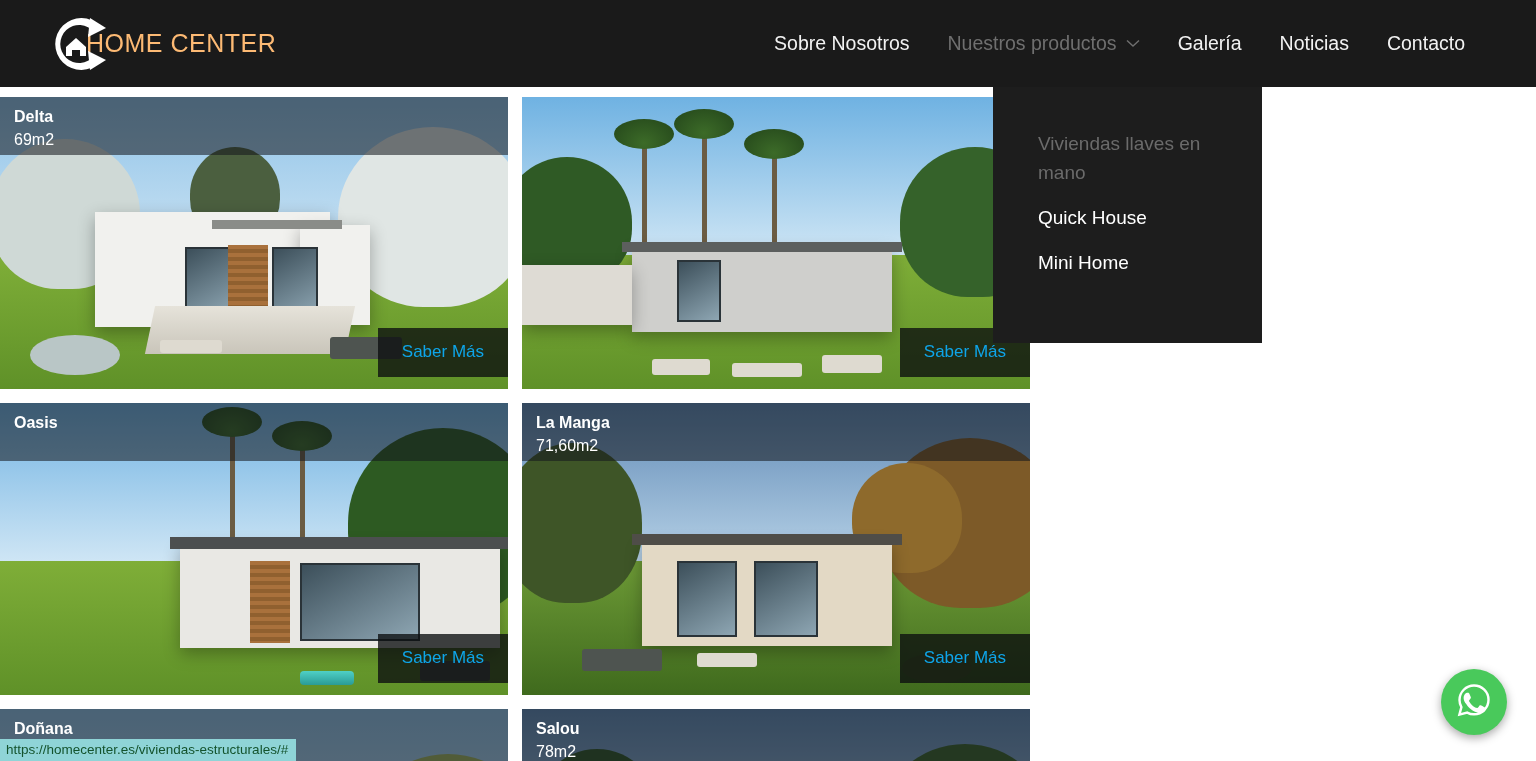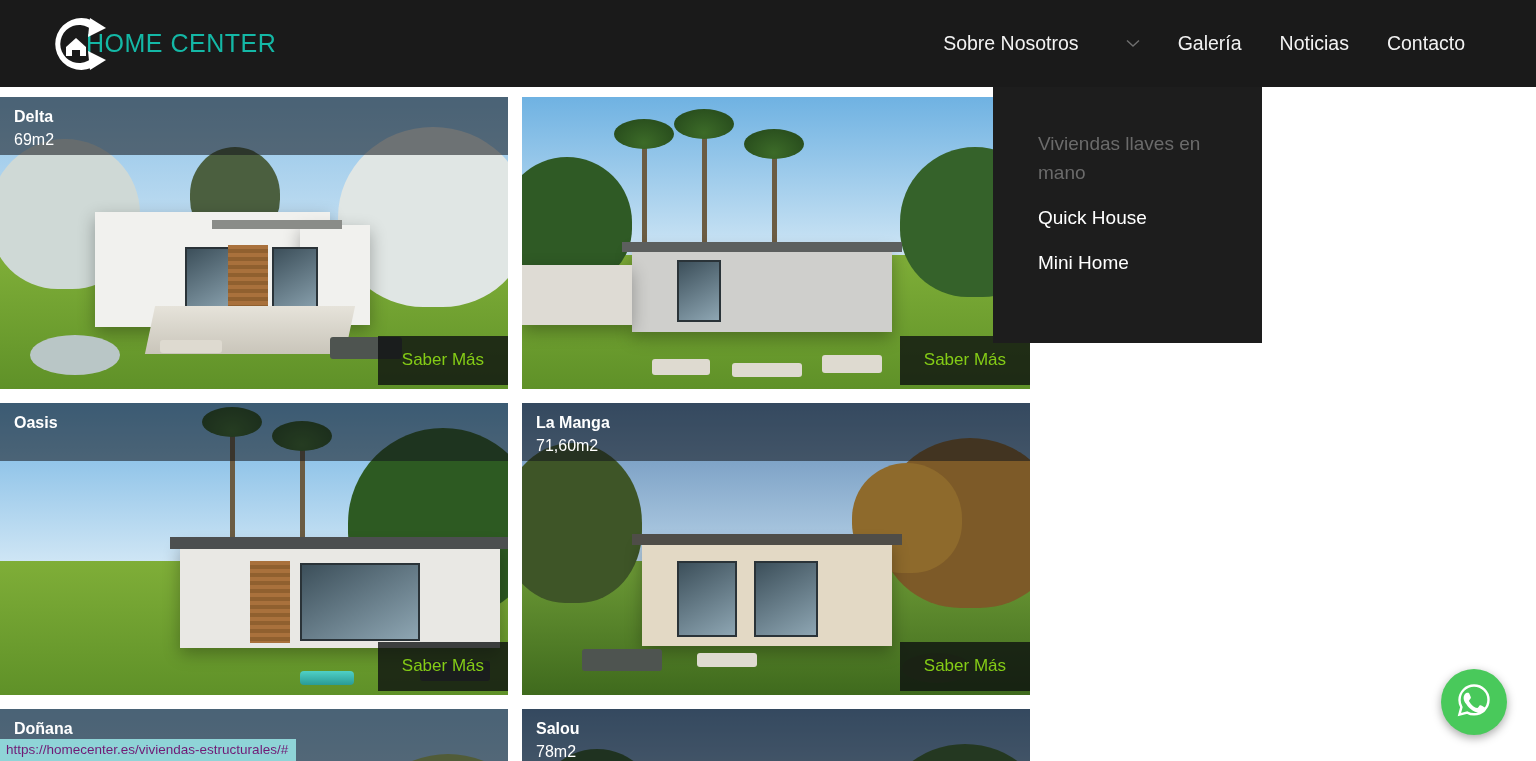--- a/index.html
+++ b/index.html
@@ -18,21 +18,21 @@
     z-index: 50;
     display: flex; align-items: center;
   }
   .brand {
     display: flex; align-items: center;
     margin-left: 38px;
     height: 87px;
   }
   .brand-mark { width: 76px; height: 76px; position: relative; }
   .brand-name {
-    color: #14b8a6;
+    color: #fdba74;
     font-size: 25px;
     letter-spacing: 0.5px;
     margin-left: -28px;
     font-weight: 400;
     white-space: nowrap;
   }
 
   .main-nav {
     position: absolute;
     right: 52px; top: 0; height: 87px;
@@ -94,23 +94,23 @@
     background: rgba(20,24,28,0.56);
     color: #ffffff;
     padding: 8px 0 0 14px;
     z-index: 4;
     pointer-events: none;
   }
   .card-title { font-size: 16px; line-height: 23px; font-weight: 700; }
   .card-area  { font-size: 16px; line-height: 24px; font-weight: 400; }
 
   .card-cta {
-    position: absolute; right: 0; bottom: 4px;
+    position: absolute; right: 0; bottom: 12px;
     background: rgba(12,14,16,0.78);
-    color: #84cc16;
+    color: #0ea5e9;
     font-size: 17px;
     padding: 14px 24px 15px 24px;
     z-index: 5;
   }
 
   
   .sky { position:absolute; left:0; top:0; width:100%; height:58%;
          background: linear-gradient(#8fc3e8, #cfe5f4); }
   .sky.dusk { background: linear-gradient(#5f89b5, #bcd6ea); }
   .sky.bright { background: linear-gradient(#6fb2e2, #d5e9f6); }
@@ -149,21 +149,21 @@
     display: flex; align-items: center; justify-content: center;
     cursor: pointer;
   }
 
   
   .status-bar {
     position: absolute;
     left: 0; bottom: 0;
     height: 22px;
     background: #8fd4d7;
-    color: #701a75;
+    color: #14532d;
     font-size: 13.5px;
     line-height: 22px;
     padding: 0 8px 0 6px;
     z-index: 80;
     white-space: nowrap;
   }
 </style>
 </head>
 <body>
 
@@ -179,20 +179,21 @@
       </svg>
     </span>
     <span class="brand-name">HOME CENTER</span>
   </div>
 
   <nav class="main-nav">
     <div class="nav-item">
       <span>Sobre Nosotros</span>
     </div>
     <div class="nav-item is-hovered">
+      <span>Nuestros productos</span>
       <span class="nav-caret">
         <svg width="14" height="9" viewBox="0 0 14 9">
             <path d="M1 1.5 L7 7 L13 1.5" fill="none" stroke="#6f6f6f" stroke-width="1.4"></path>
           </svg>
       </span>
     </div>
     <div class="nav-item">
       <span>Galería</span>
     </div>
     <div class="nav-item">

